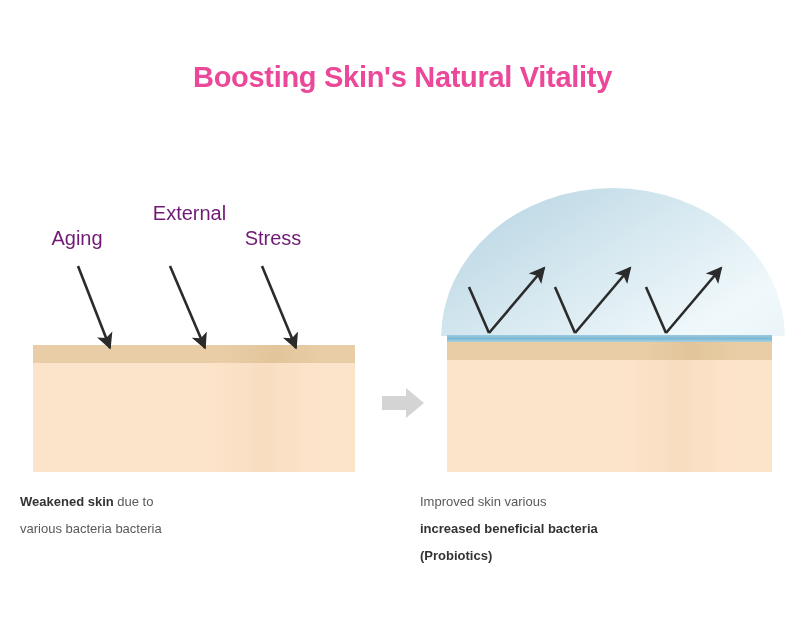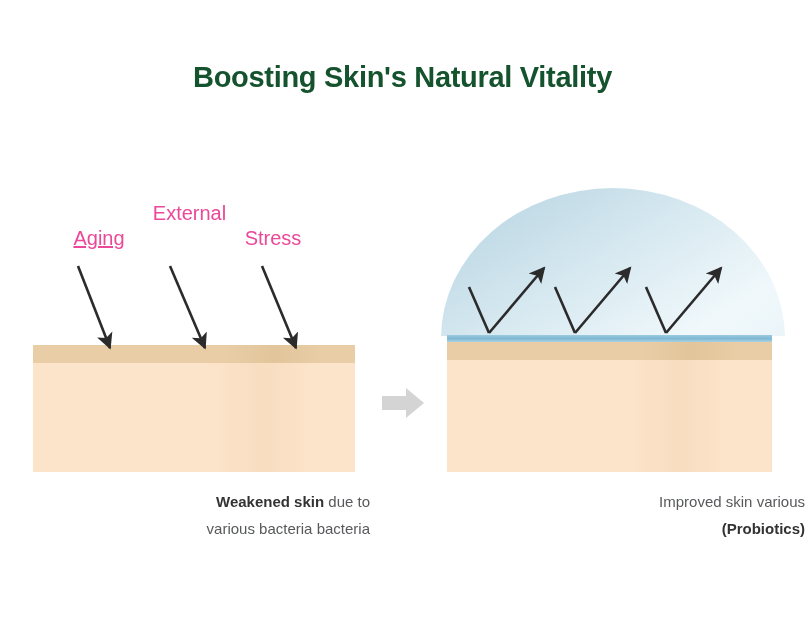--- a/index.html
+++ b/index.html
@@ -22,21 +22,21 @@
   #title-block {
     position: absolute;
     left: 0;
     top: 58px;
     width: 805px;
     text-align: center;
   }
   .title-line {
     font-size: 29px;
     font-weight: bold;
-    color: #14532d;
+    color: #ec4899;
     letter-spacing: -0.3px;
     line-height: 38px;
     white-space: nowrap;
   }
 
   
   #panel-left {
     position: absolute;
     left: 0px;
     top: 180px;
@@ -48,42 +48,42 @@
     left: 422px;
     top: 180px;
     width: 383px;
     height: 400px;
   }
 
   
   .damage-label {
     position: absolute;
     font-size: 20px;
-    color: #ec4899;
+    color: #701a75;
     line-height: 25px;
     white-space: nowrap;
     text-align: center;
   }
-  #label-aging   { left: 60px; top: 46px; width: 78px; text-decoration: underline; }
+  #label-aging   { left: 38px; top: 46px; width: 78px; }
   #label-external{ left: 132px; top: 21px; width: 115px; }
   #label-stress  { left: 238px; top: 46px; width: 70px; }
 
   
   .stage {
     position: absolute;
     left: 0;
     top: 0;
     overflow: visible;
   }
 
   
   .caption {
     position: absolute;
-    text-align: right;
-    font-size: 15px;
+    text-align: left;
+    font-size: 13px;
     line-height: 27px;
     color: #58595b;
   }
   #caption-left {
     left: 20px;
     top: 488px;
     width: 350px;
   }
   #caption-right {
     left: 420px;
@@ -222,14 +222,15 @@
   </svg>
 </div>
 
 <div class="caption" id="caption-left">
   <span class="cap-line"><span class="cap-bold">Weakened skin</span><span> due to</span></span>
   <span class="cap-line">various bacteria bacteria</span>
 </div>
 
 <div class="caption" id="caption-right">
   <span class="cap-line">Improved skin various</span>
+  <span class="cap-line cap-bold">increased beneficial bacteria</span>
   <span class="cap-line cap-bold">(Probiotics)</span>
 </div>
 
 </body></html>

